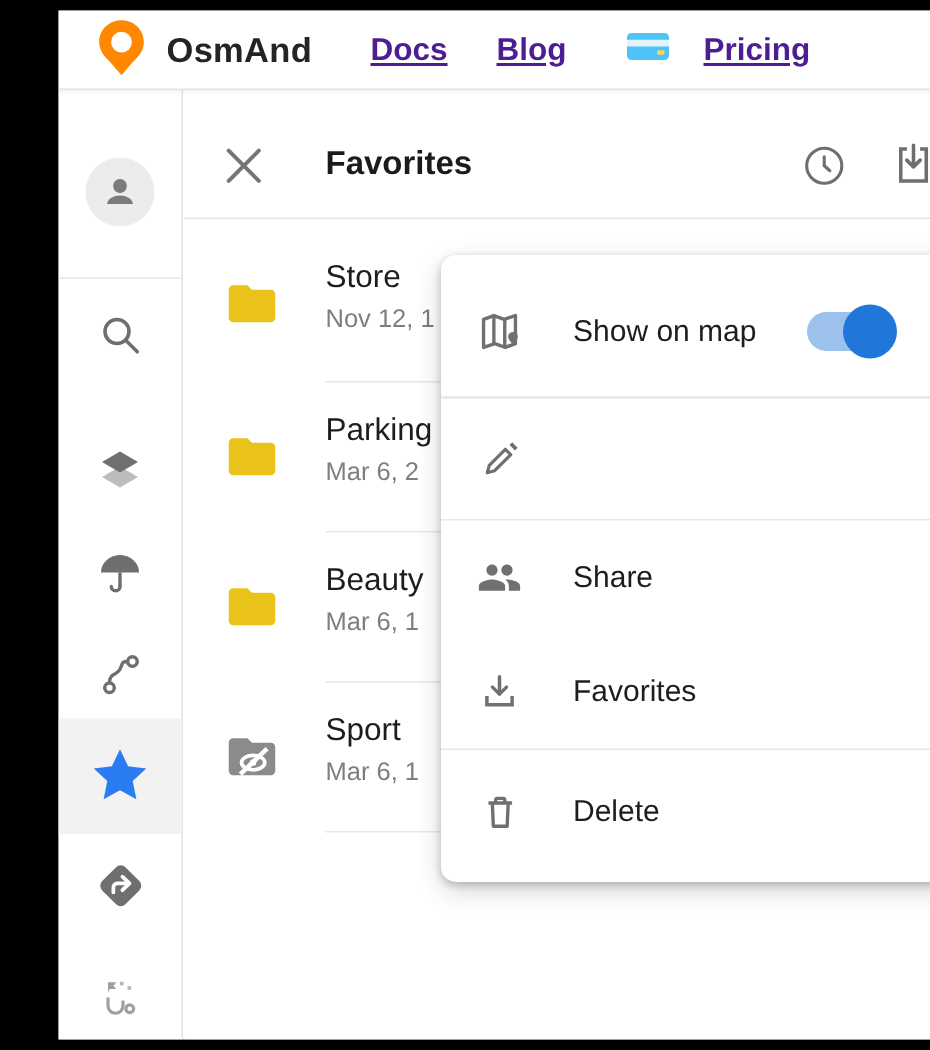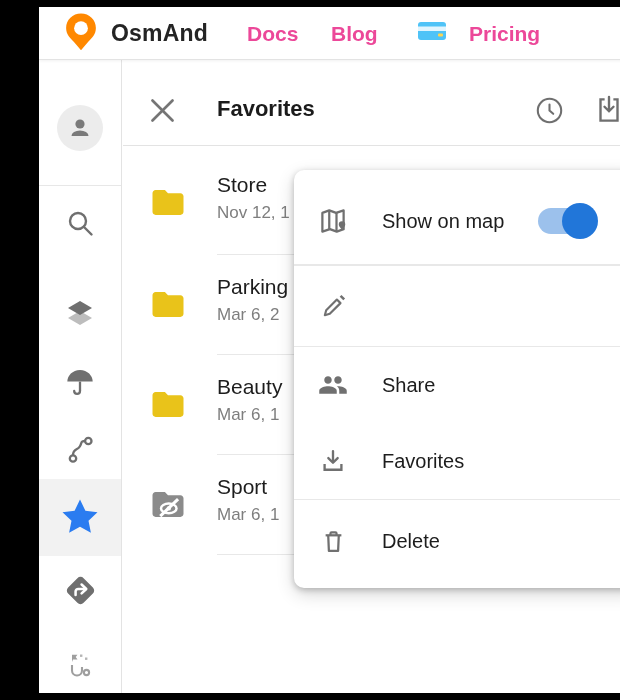--- a/index.html
+++ b/index.html
@@ -7,21 +7,21 @@
   body { font-family:"Liberation Sans","DejaVu Sans",sans-serif; background:#000; }
   .frame { position:relative; width:620px; height:700px; background:#000; overflow:hidden; }
   .inner { position:absolute; left:7px; top:7px; width:606px; height:686px; background:#fff; overflow:hidden;margin-left:32px; }
 
   
   .navbar { position:absolute; left:0; top:0; width:606px; height:53px; background:#fff;
             border-bottom:1px solid #e3e3e3; box-shadow:0 1px 3px rgba(0,0,0,.06); z-index:5; }
   .navbar .nv { position:absolute; top:0; height:53px; display:flex; align-items:center; }
   .brand-logo { left:24px; }
   .brand-name { left:72px; font-size:23px; font-weight:700; color:#242424; letter-spacing:.2px; }
-  .nav-link { font-size:21px; font-weight:600; color:#ec4899; cursor:pointer; }
+  .nav-link { font-size:21px; font-weight:600; color:#4c1d95; cursor:pointer;text-decoration:underline; }
   .nv-docs { left:208px; } .nv-blog { left:292px; }
   .nv-pricing { left:378px; gap:22px; } .nv-map { left:526px; gap:9px; }
 
   
   .sidebar { position:absolute; left:0; top:53px; width:83px; height:633px; background:#fff;
              border-right:1px solid #e3e3e3; z-index:4; }
   .sb-item { position:absolute; left:0; width:82px; display:flex; justify-content:center; cursor:pointer; }
   .sb-divider { position:absolute; left:0; top:125px; width:82px; height:1px; background:#e7e7e7; }
   .sb-active-bg { position:absolute; left:0; top:419px; width:82px; height:77px; background:#f2f2f2; }
   .avatar-circle { width:46px; height:46px; border-radius:50%; background:#ececec;

